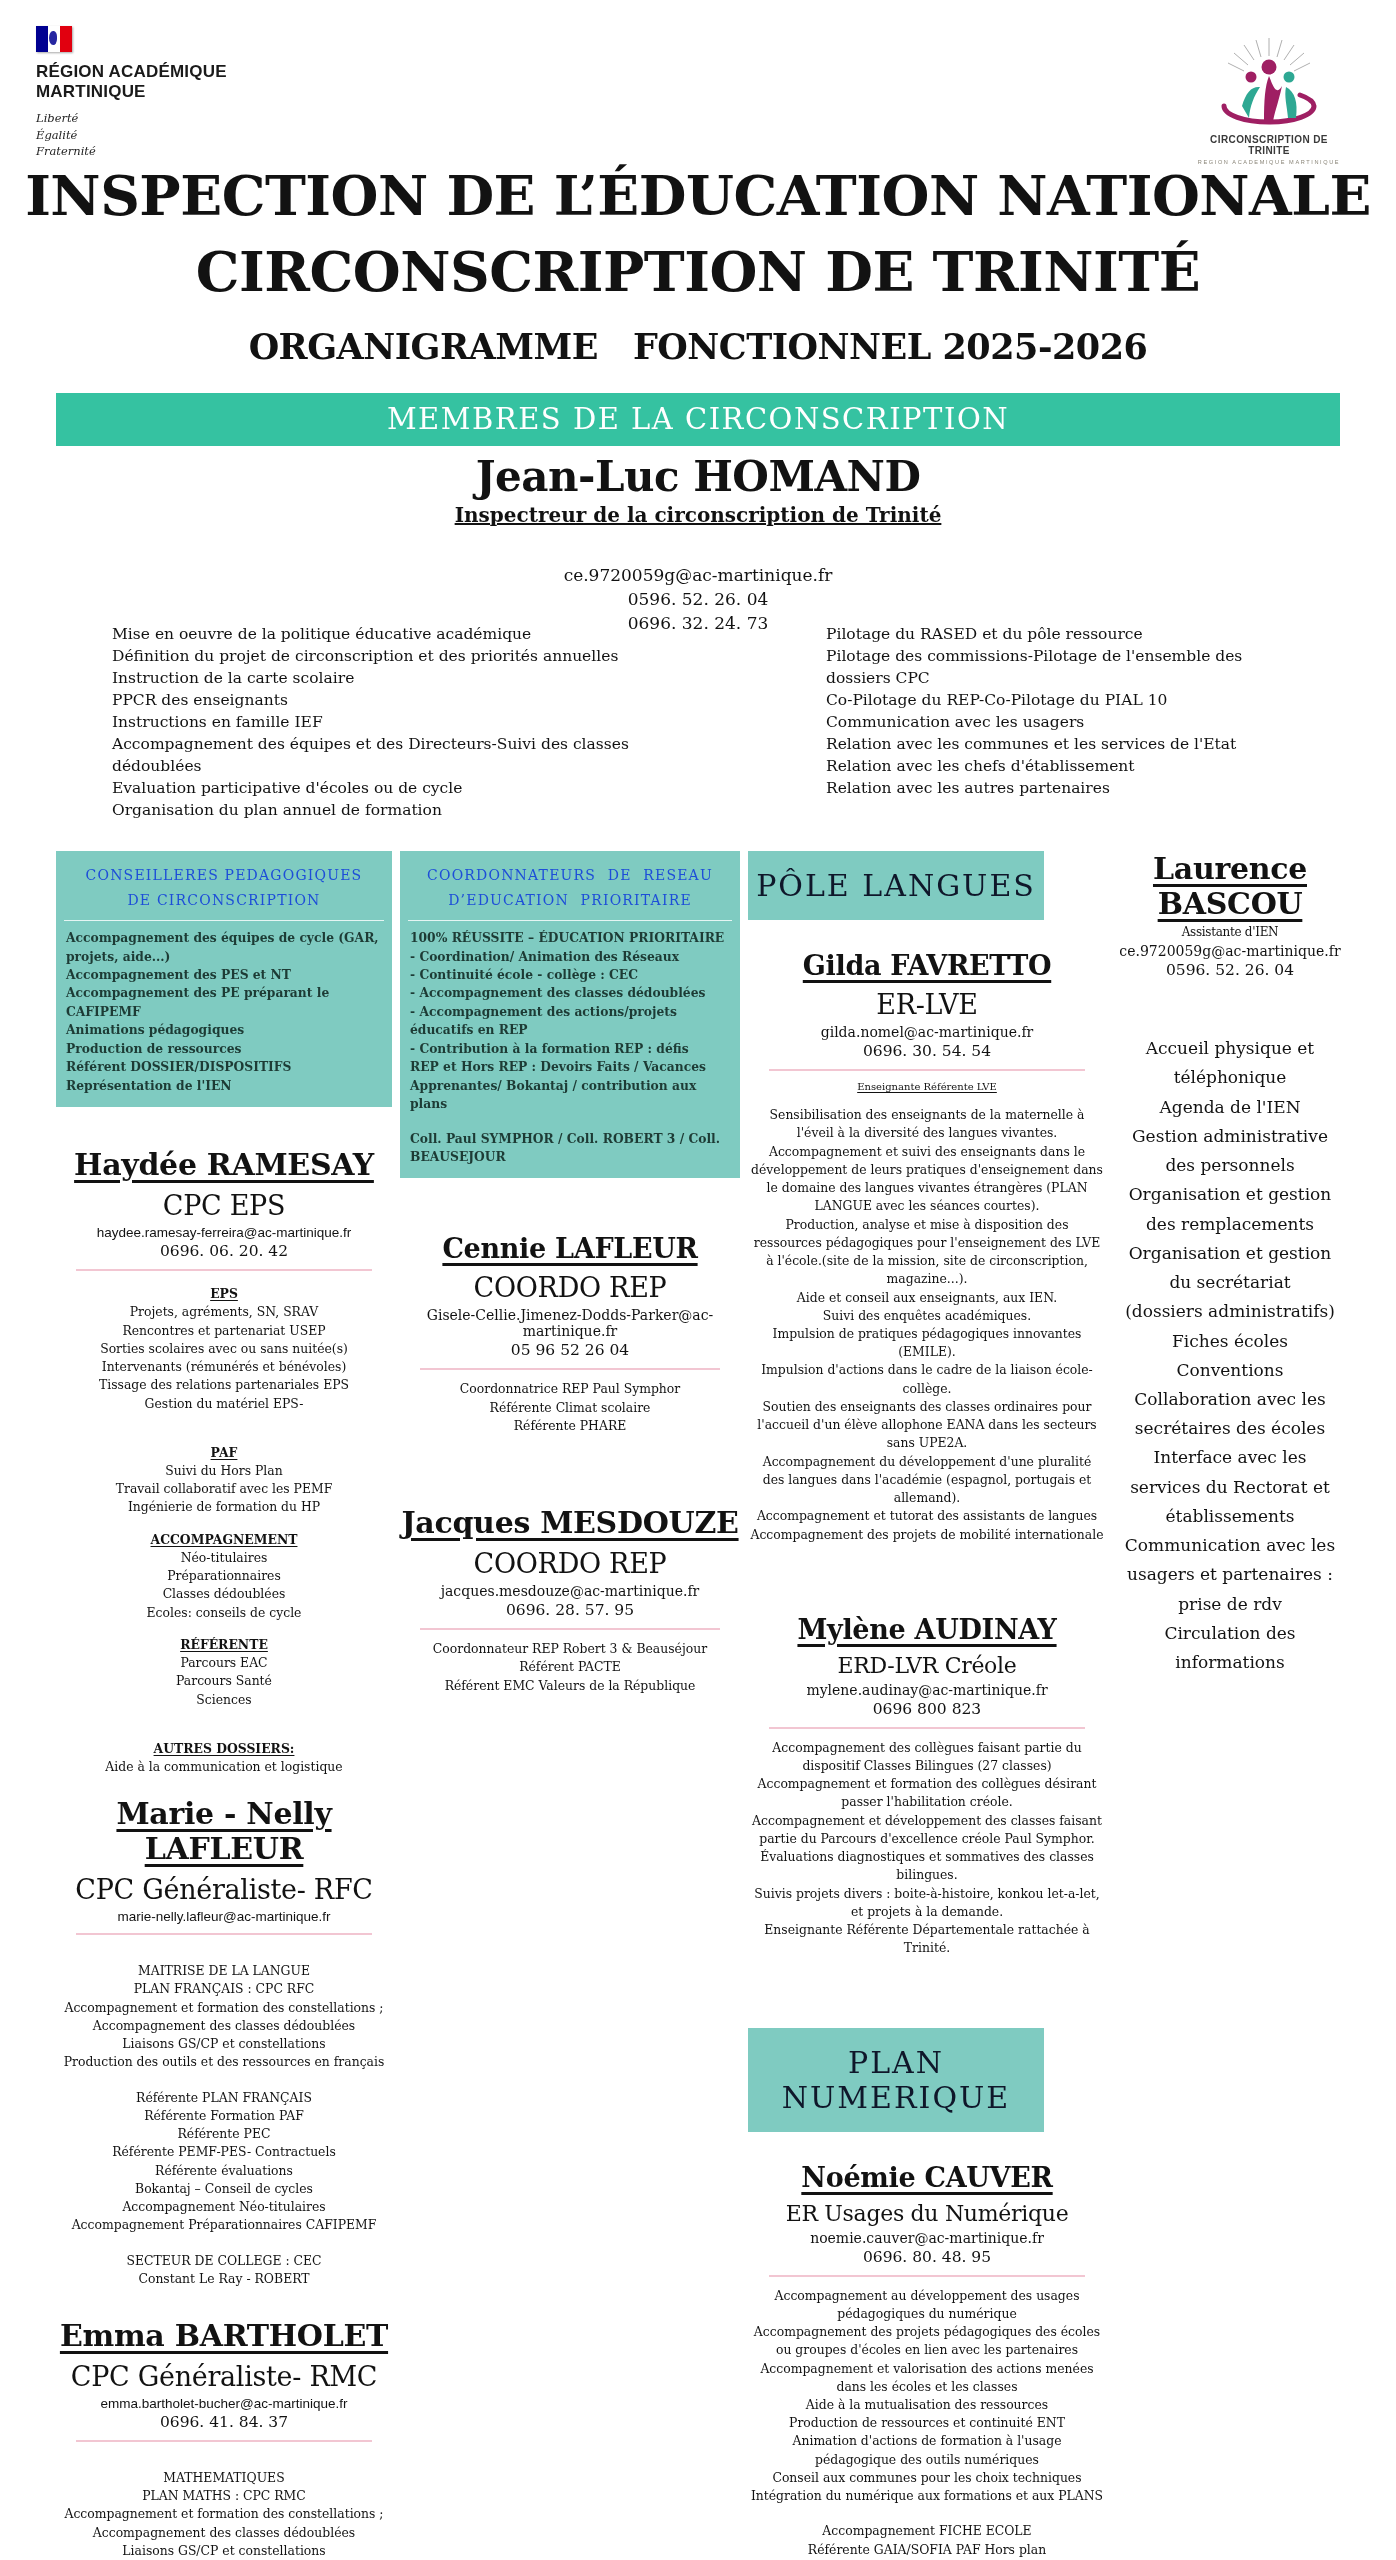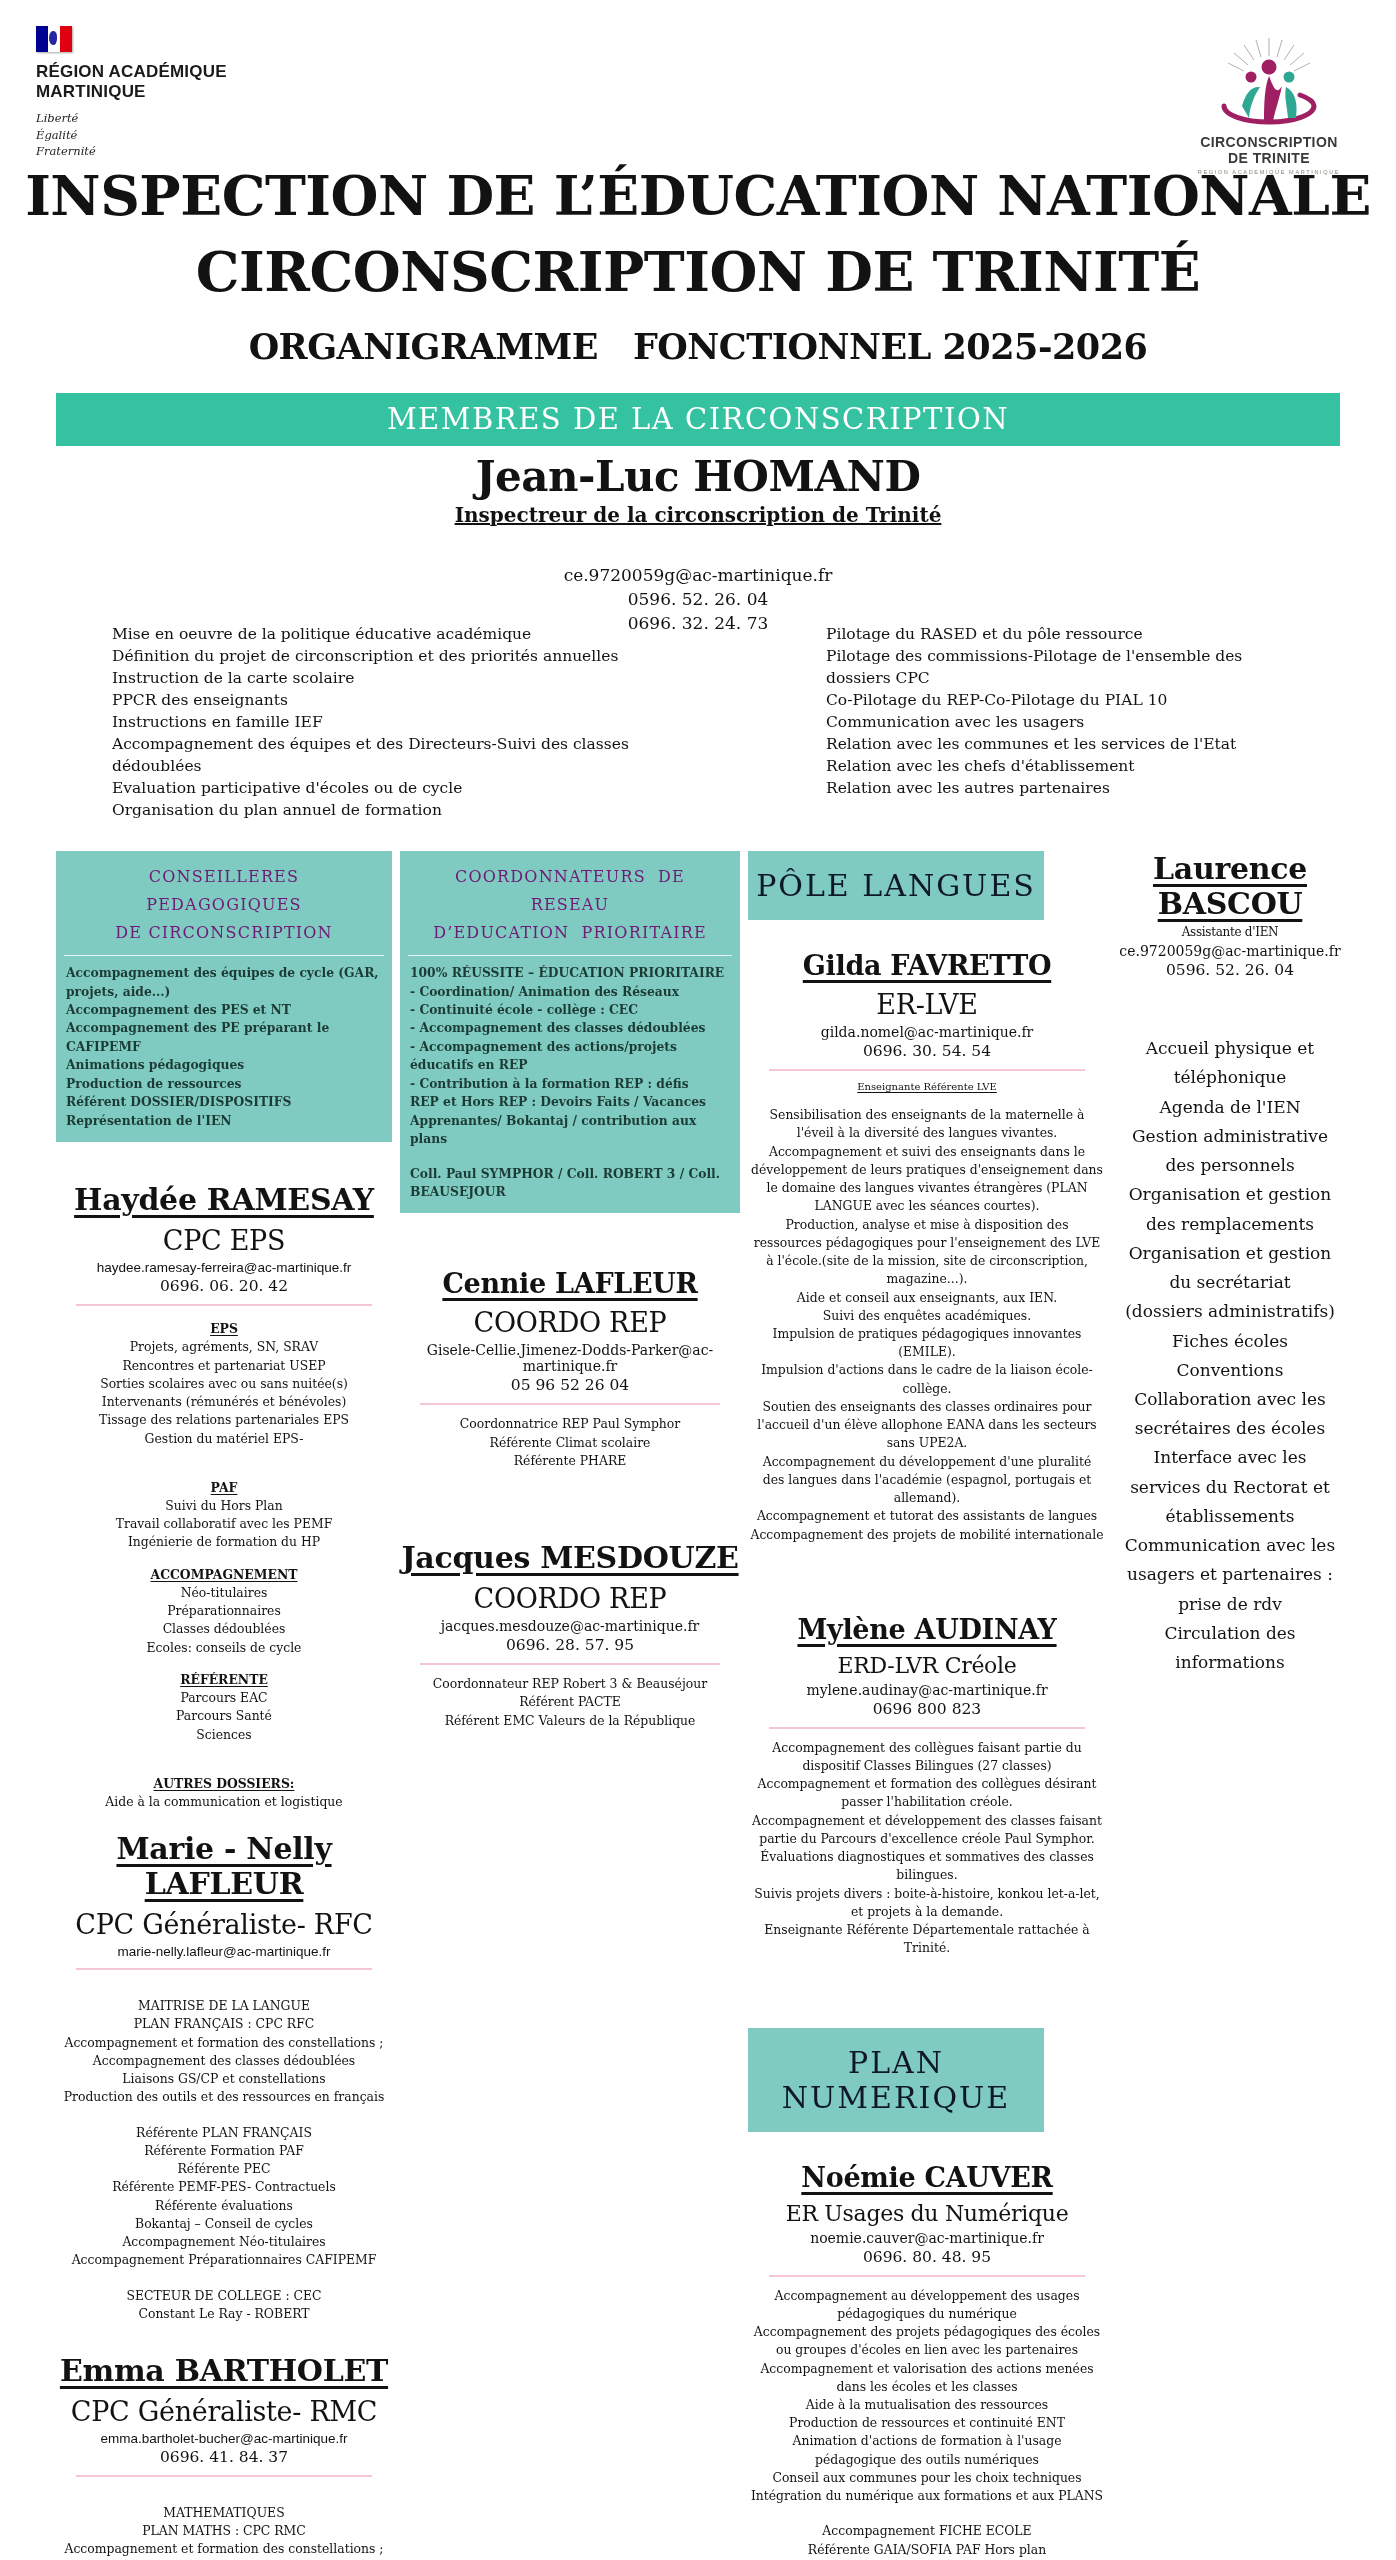--- a/index.html
+++ b/index.html
@@ -20,21 +20,21 @@
   .gov-logo{position:absolute;left:36px;top:26px;}
   .flag{display:flex;width:36px;height:26px;margin-bottom:10px;box-shadow:1px 1px 2px rgba(0,0,0,.35);}
   .flag .b{width:12px;background:#000091;}
   .flag .w{width:12px;background:#fff;position:relative;}
   .flag .w::after{content:"";position:absolute;left:1px;top:5px;width:8px;height:14px;border-radius:50% 40% 45% 50%;background:#000091;opacity:.85;}
   .flag .r{width:12px;background:#e1000f;}
   .gov-name{font-family:"Liberation Sans",sans-serif;font-weight:700;font-size:17px;line-height:1.18;letter-spacing:.2px;color:#1a1a1a;}
   .motto{margin-top:8px;font-style:italic;font-size:11.5px;line-height:1.45;color:#222;}
   .circ-logo{position:absolute;right:52px;top:34px;width:150px;text-align:center;}
   .circ-logo svg{display:block;margin:0 auto;}
-  .circ-l1{font-family:"Liberation Sans",sans-serif;font-size:14px;font-weight:700;color:#3a3a3a;letter-spacing:.4px;margin-top:2px;}
+  .circ-l1{font-family:"Liberation Sans",sans-serif;font-size:10px;font-weight:700;color:#3a3a3a;letter-spacing:.4px;margin-top:2px;}
   .circ-l2{font-family:"Liberation Sans",sans-serif;font-size:5.6px;color:#8a8578;letter-spacing:1.6px;margin-top:3px;}
   
   .titles{padding-top:158px;text-align:center;}
   .t1{font-size:55px;font-weight:700;letter-spacing:-.5px;line-height:1.38;}
   .t3{font-size:35px;font-weight:600;margin-top:16px;letter-spacing:-.5px;white-space:pre-wrap;}
   
   .banner{margin:26px 56px 0;height:53px;background:var(--banner-teal);
     display:flex;align-items:center;justify-content:center;
     color:#fff;font-size:29px;letter-spacing:1.5px;font-weight:400;}
   
@@ -44,21 +44,21 @@
   .insp-contact{margin-top:36px;font-size:17px;line-height:1.42;}
   .duties{display:flex;justify-content:space-between;padding:0 54px;margin:-12px 56px 0;}
   .duties .dcol{font-size:15.5px;line-height:1.42;}
   .duties .dl{width:600px;text-align:left;}
   .duties .dr{width:462px;text-align:left;}
   
   .columns{display:grid;grid-template-columns:336px 340px 358px 1fr;gap:8px;
     margin:30px 50px 0 56px;align-items:start;}
   .tealbox{background:var(--box-teal);padding:10px 8px 12px;}
   .bt-wrap{border-bottom:1.5px solid rgba(255,255,255,.8);padding:2px 14px 8px;margin-bottom:8px;}
-  .bt{color:#701a75;text-align:center;font-size:16px;letter-spacing:1.2px;line-height:1.75;}
+  .bt{color:#1d4ed8;text-align:center;font-size:14px;letter-spacing:1.2px;line-height:1.75;}
   .bt.spread{word-spacing:6px;}
   .tealbox .line{color:var(--box-ink);font-size:12.3px;font-weight:700;line-height:1.5;text-align:left;padding-left:2px;}
   .tealbox .gap{height:16px;}
   .pole-head{background:var(--box-teal);color:#0f172a;text-align:center;
     font-size:30px;letter-spacing:2px;padding:17px 0;width:296px;}
   
   .person{text-align:center;}
   .pname{font-size:30px;font-weight:600;text-decoration:underline;text-decoration-thickness:2.5px;text-underline-offset:5px;letter-spacing:-.3px;}
   .pname.sm{font-size:27px;}
   .prole{font-size:27px;margin-top:8px;letter-spacing:-.3px;}

